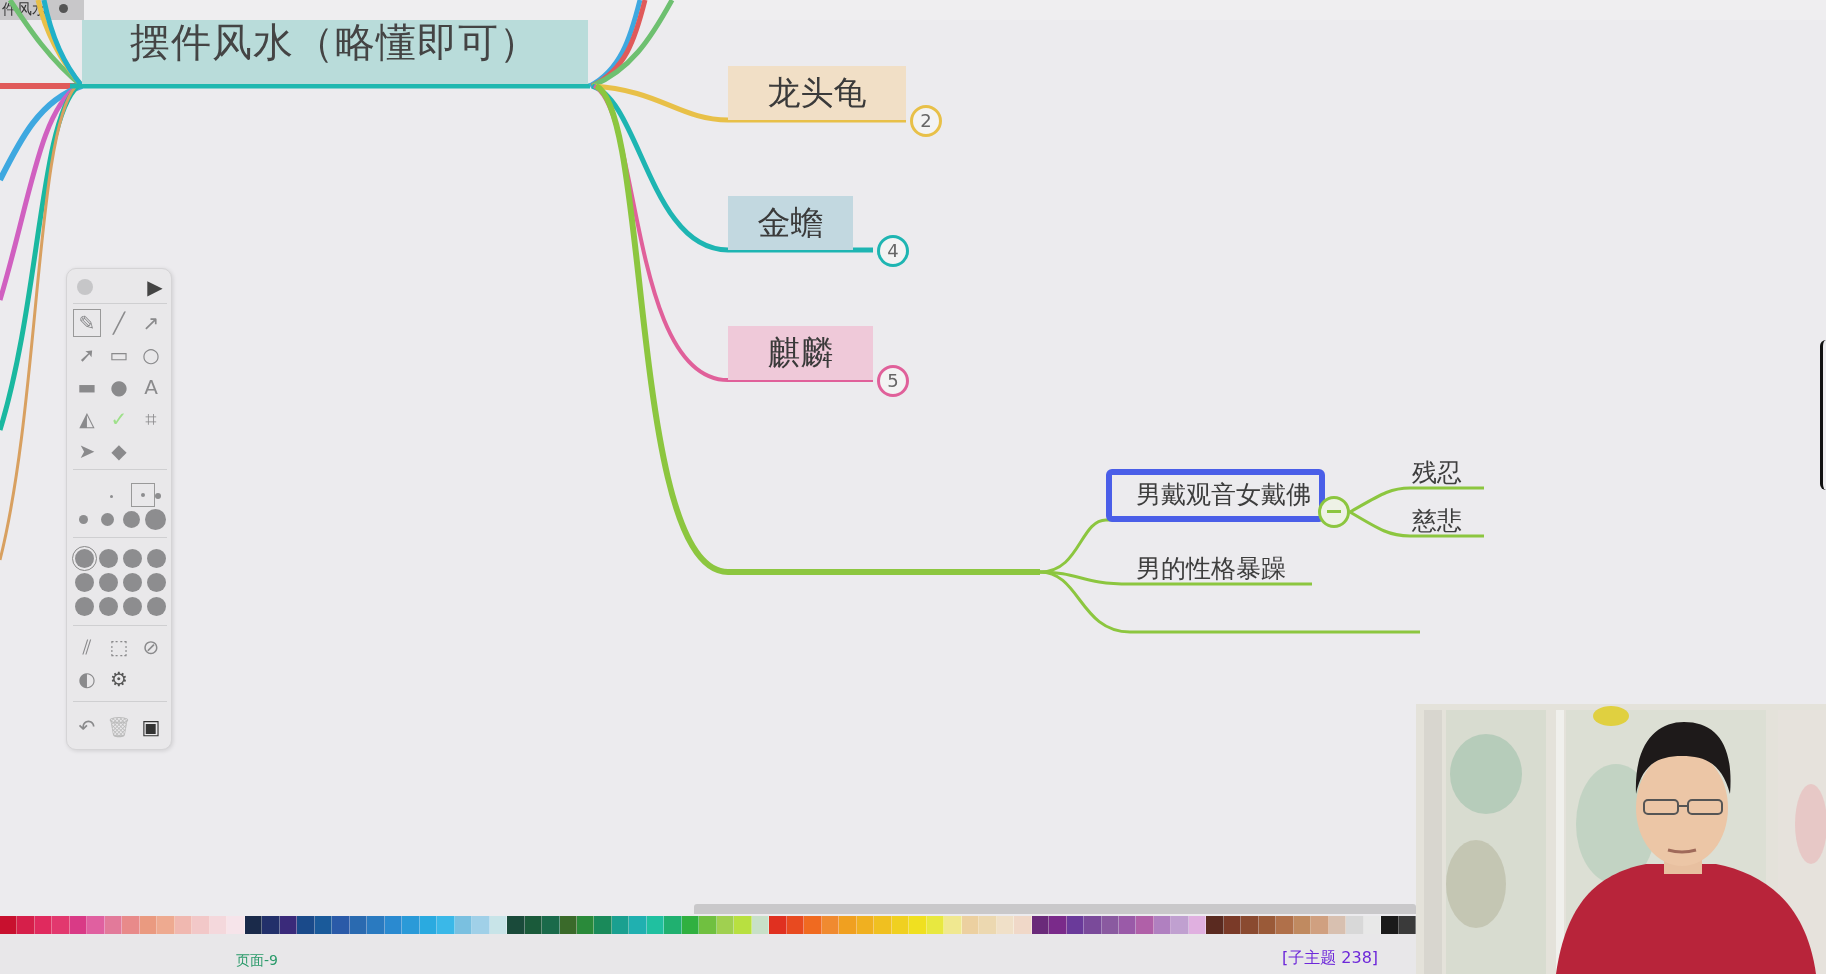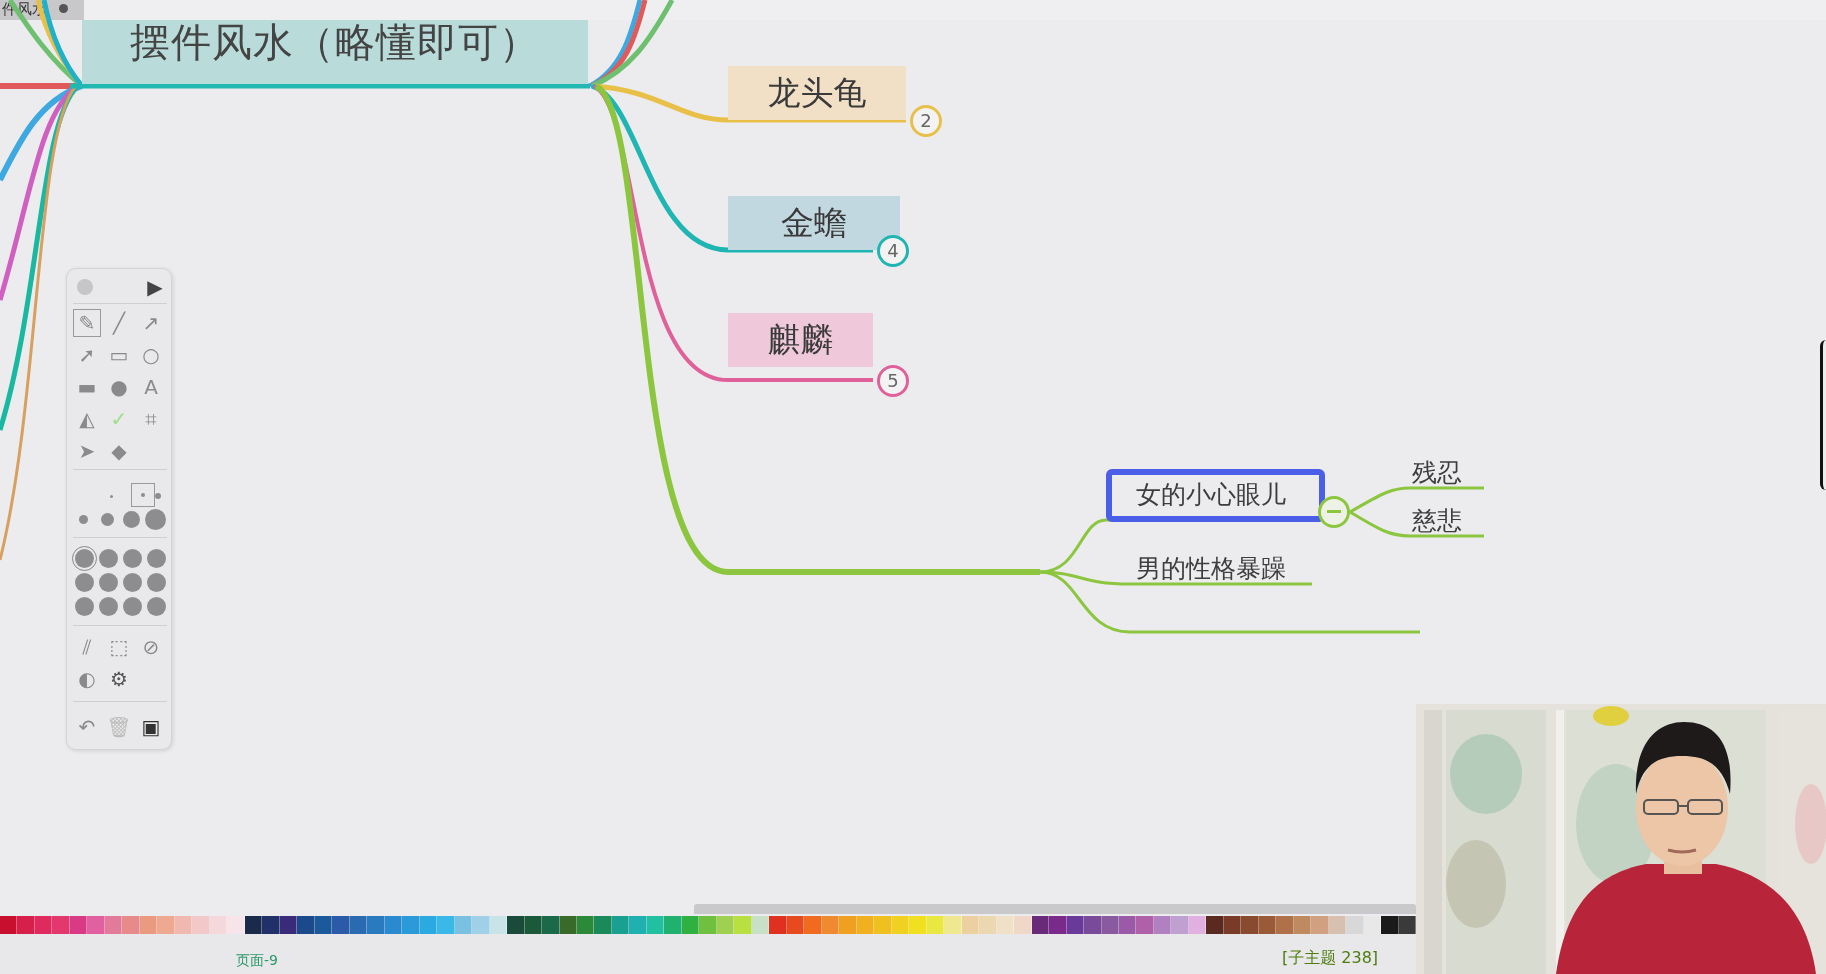--- a/index.html
+++ b/index.html
@@ -6,43 +6,43 @@
   html, body { width: 1826px; height: 974px; overflow: hidden; background: #ecebee; font-family: "DejaVu Sans", "Liberation Sans", sans-serif; }
   .canvas { position: absolute; left: 0; top: 0; width: 1826px; height: 974px; background: #ecebee; }
   .tabstrip { position: absolute; left: 0; top: 0; width: 84px; height: 20px; background: #c8c7c9; color: #333; font-size: 15px; line-height: 18px; padding-left: 2px; white-space: nowrap; }
   .tabstrip .dot { display: inline-block; width: 9px; height: 9px; border-radius: 50%; background: #555; margin-left: 12px; vertical-align: 1px; }
   .topbar { position: absolute; left: 84px; top: 0; width: 1742px; height: 20px; background: #efeef0; }
   svg.lines { position: absolute; left: 0; top: 0; }
   .node { position: absolute; color: #3a3a3a; text-align: center; white-space: nowrap; }
   .node.central { left: 82px; top: 20px; width: 506px; height: 64px; background: #b9dcda; font-size: 40px; line-height: 40px; padding-top: 2px; color: #444; letter-spacing: 1px; }
   .node.l1 { font-size: 33px; height: 54px; line-height: 54px; }
   .n-turtle { left: 728px; top: 66px; width: 178px; background: #f1dfc6; }
-  .n-toad { left: 728px; top: 196px; width: 172px; background: #c2d8e0; }
-  .n-qilin { left: 728px; top: 313px; width: 145px; background: #efc9d9; text-align: center; }
+  .n-toad { left: 728px; top: 196px; width: 125px; background: #c2d8e0; }
+  .n-qilin { left: 728px; top: 326px; width: 145px; background: #efc9d9; text-align: center; }
   .n-guanyin { left: 728px; top: 517px; width: 310px; background: #d7e5c7; height: 54px; line-height: 56px; font-size: 32px; }
   .badge { position: absolute; width: 32px; height: 32px; border-radius: 50%; border: 3px solid; background: #f3f3f3; font-size: 18px; line-height: 26px; text-align: center; color: #666; }
   .b-turtle { left: 910px; top: 105px; border-color: #e8c048; }
   .b-toad { left: 877px; top: 235px; border-color: #1eb5b2; }
   .b-qilin { left: 877px; top: 365px; border-color: #e0609a; }
   .l2 { position: absolute; font-size: 25px; color: #3d3d3d; white-space: nowrap; }
   .sel { position: absolute; left: 1106px; top: 469px; width: 219px; height: 53px; border: 6px solid #4a5ee8; border-radius: 6px; background: transparent; }
   .collapse { position: absolute; left: 1318px; top: 496px; width: 32px; height: 32px; border-radius: 50%; border: 3px solid #8cc63f; background: #eef2e6; }
   .collapse::after { content: ""; position: absolute; left: 6px; top: 11px; width: 14px; height: 3px; background: #8cc63f; }
   
   .toolbox { position: absolute; left: 66px; top: 268px; width: 106px; height: 482px; background: #e9e8ea; border: 1px solid #d5d4d6; border-radius: 10px; box-shadow: 1px 1px 4px rgba(0,0,0,0.12); }
   .tb-sep { position: absolute; left: 6px; width: 94px; height: 1px; background: #cfcfd1; }
   .tb-icon { position: absolute; width: 28px; height: 28px; display: flex; align-items: center; justify-content: center; color: #8a8a8c; font-size: 20px; }
   .tb-icon.selected { border: 1px solid #999; }
   .dot-g { position: absolute; border-radius: 50%; background: #8d8d8f; }
   
   .palette { position: absolute; left: 0; top: 916px; width: 1416px; height: 18px; display: flex; }
   .palette .sw { flex: 1; height: 18px; border-right: 1px solid rgba(255,255,255,0.35); }
   .pal-scroll { position: absolute; left: 694px; top: 904px; width: 722px; height: 10px; background: #c9c8ca; border-radius: 3px 3px 0 0; }
   .statusbar { position: absolute; left: 0; top: 934px; width: 1416px; height: 40px; background: #e8e7e9; }
-  .status-count { position: absolute; left: 1282px; top: 948px; font-size: 16px; color: #4d7c0f; }
+  .status-count { position: absolute; left: 1282px; top: 948px; font-size: 16px; color: #6d28d9; }
   .buffer { position: absolute; left: 0; top: 932px; width: 282px; height: 42px; background: rgba(40,40,52,0.88); border-radius: 0 22px 0 0; color: #f0ddc0; font-size: 18px; line-height: 42px; padding-left: 12px; white-space: nowrap; }
   .sb-tab { position: absolute; top: 952px; font-size: 14px; color: #2a9a6a; }
   
   .webcam { position: absolute; left: 1416px; top: 704px; width: 410px; height: 270px; background: #e6e4dd; overflow: hidden; }
   .panel-r { position: absolute; right: 0; top: 340px; width: 6px; height: 150px; border-left: 3px solid #111; border-radius: 6px 0 0 6px; }
 </style>
 </head>
 <body>
 
 <div class="canvas">
@@ -89,21 +89,21 @@
   <div class="badge b-turtle">2</div>
 
   <div class="node l1 n-toad">金蟾</div>
   <div class="badge b-toad">4</div>
 
   <div class="node l1 n-qilin">麒麟</div>
   <div class="badge b-qilin">5</div>
 
 
   <div class="sel"></div>
-  <div class="l2" style="left:1136px; top:478px;">女的小心眼儿</div>
+  <div class="l2" style="left:1136px; top:478px;">男戴观音女戴佛</div>
   <div class="collapse"></div>
   <div class="l2" style="left:1412px; top:456px;">残忍</div>
   <div class="l2" style="left:1412px; top:504px;">慈悲</div>
   <div class="l2" style="left:1136px; top:552px;">男的性格暴躁</div>
 
   <div class="toolbox">
     <div class="dot-g" style="left:10px; top:10px; width:16px; height:16px; background:#c6c6c8;"></div>
     <div class="tb-icon" style="left:74px; top:4px; color:#444;">▶</div>
     <div class="tb-sep" style="top:34px;"></div>
     <div class="tb-icon selected" style="left:6px; top:40px;">✎</div>

